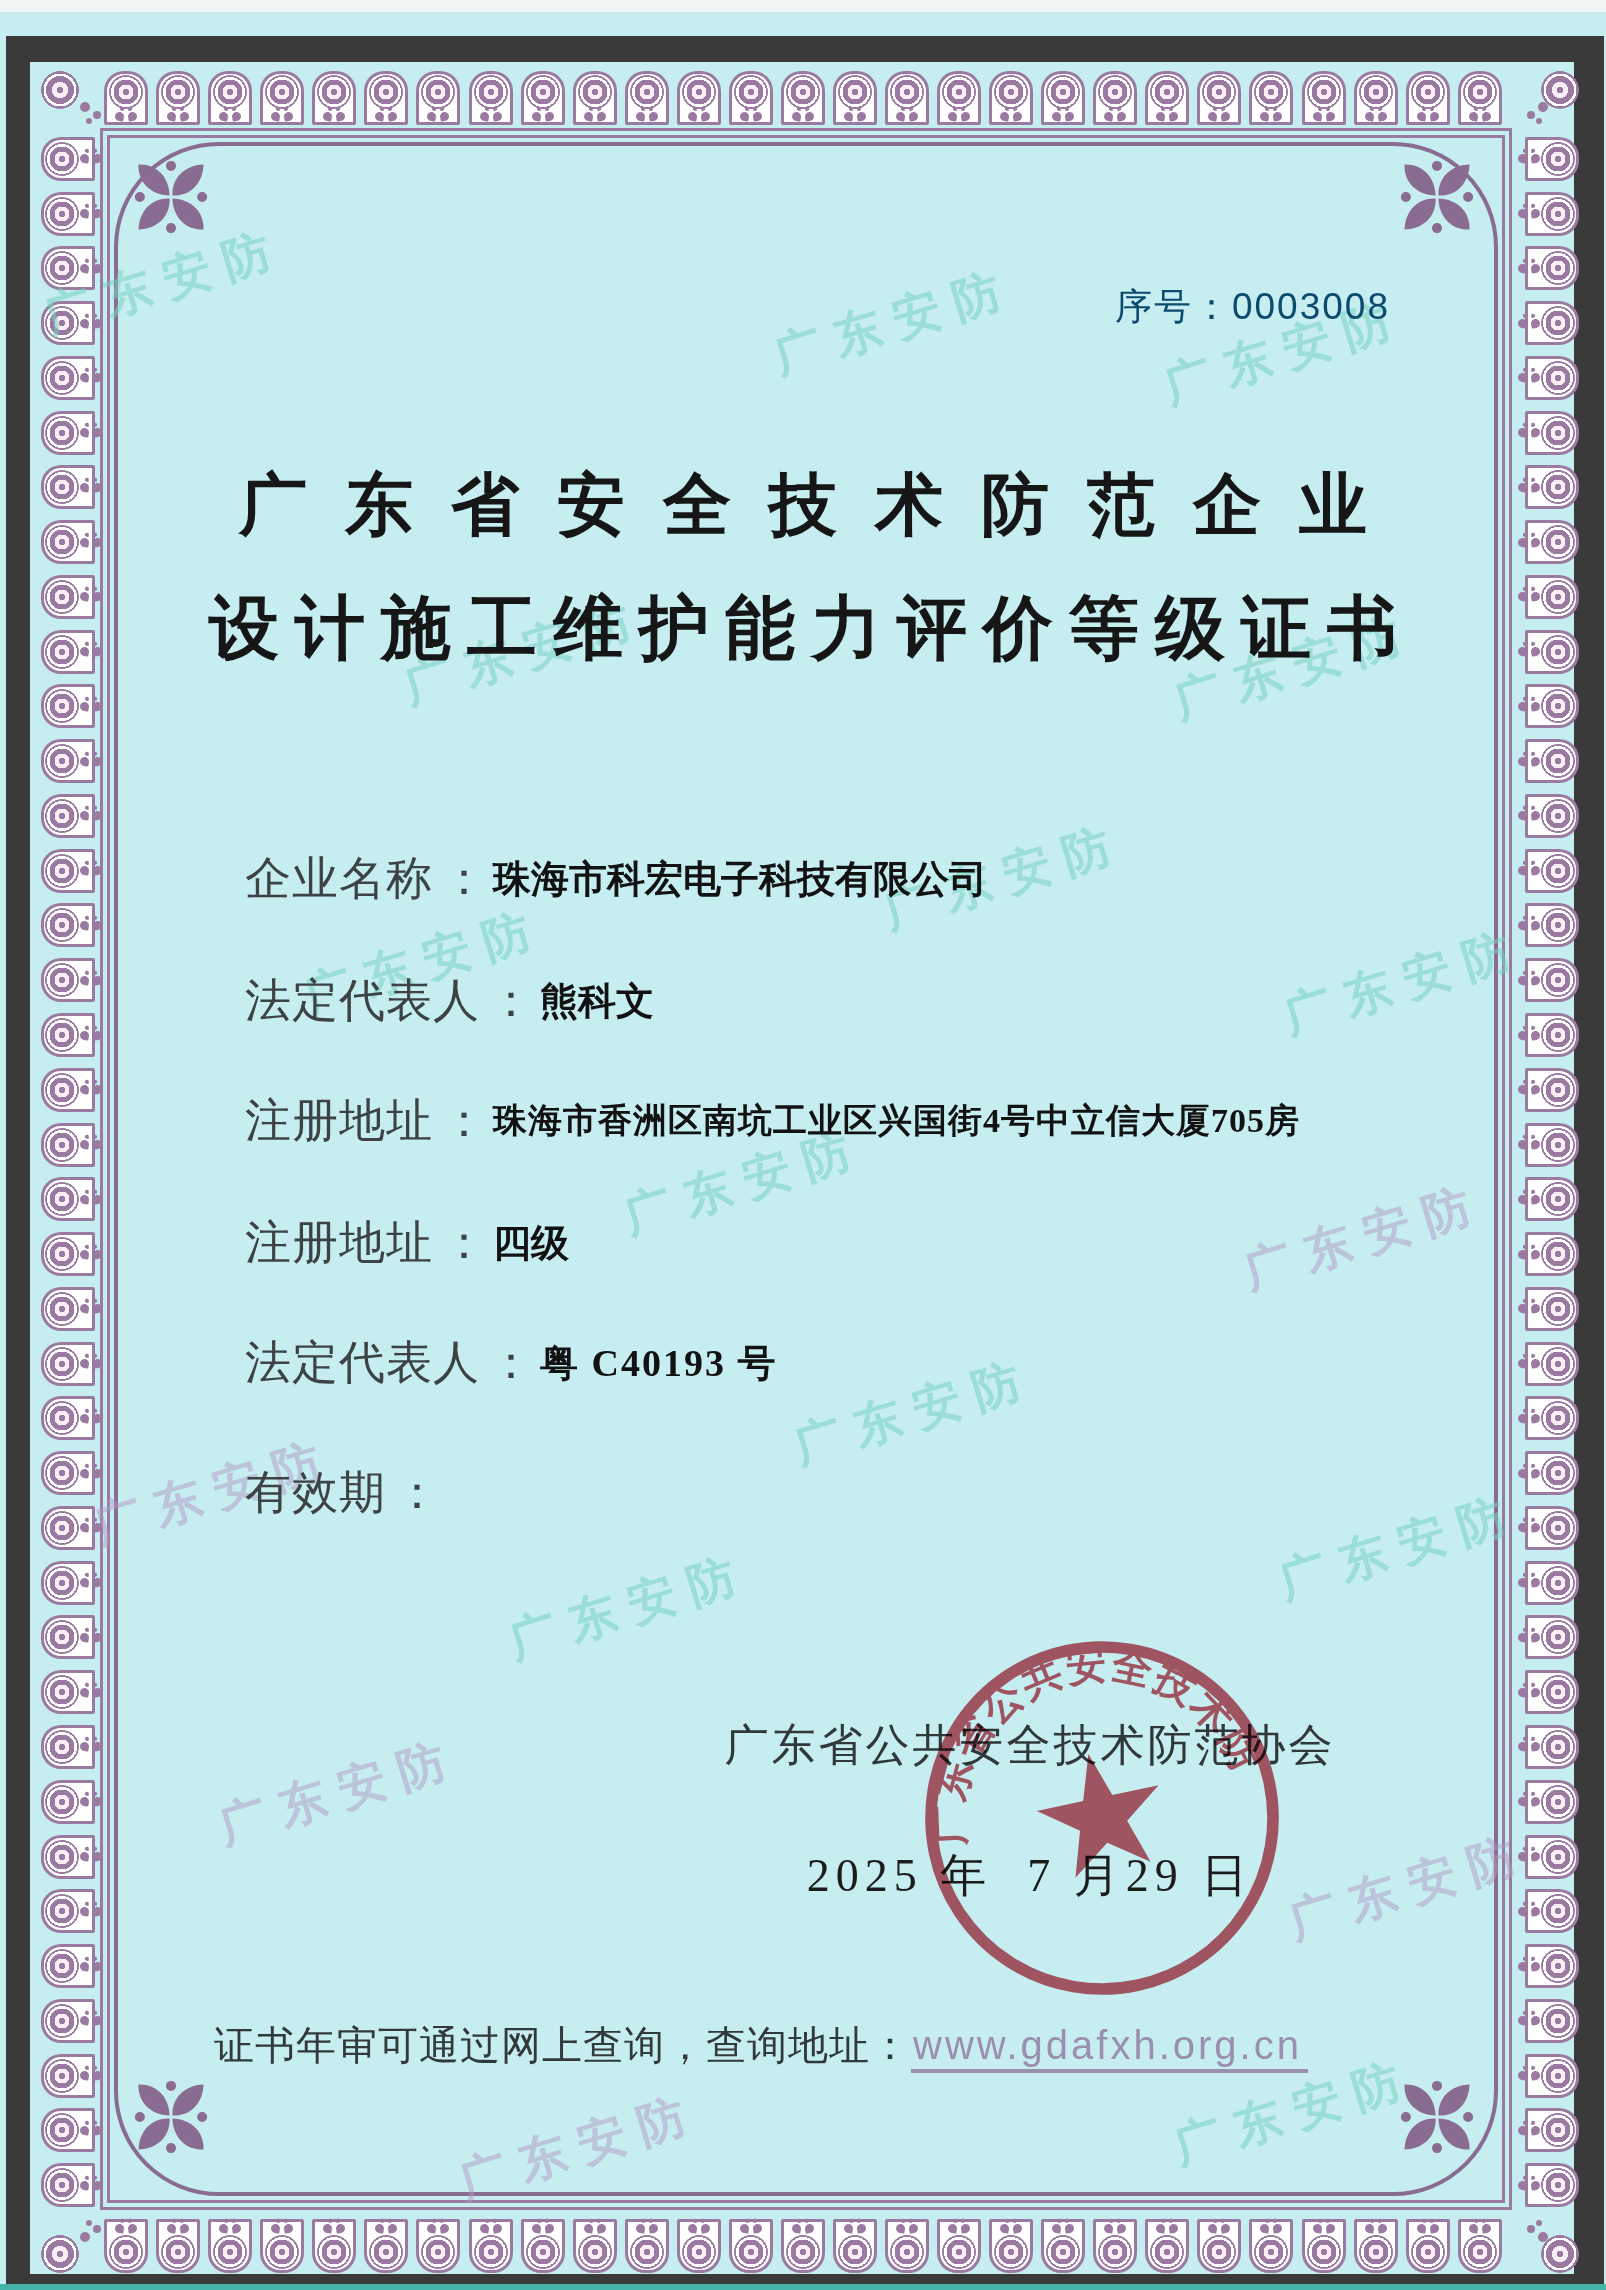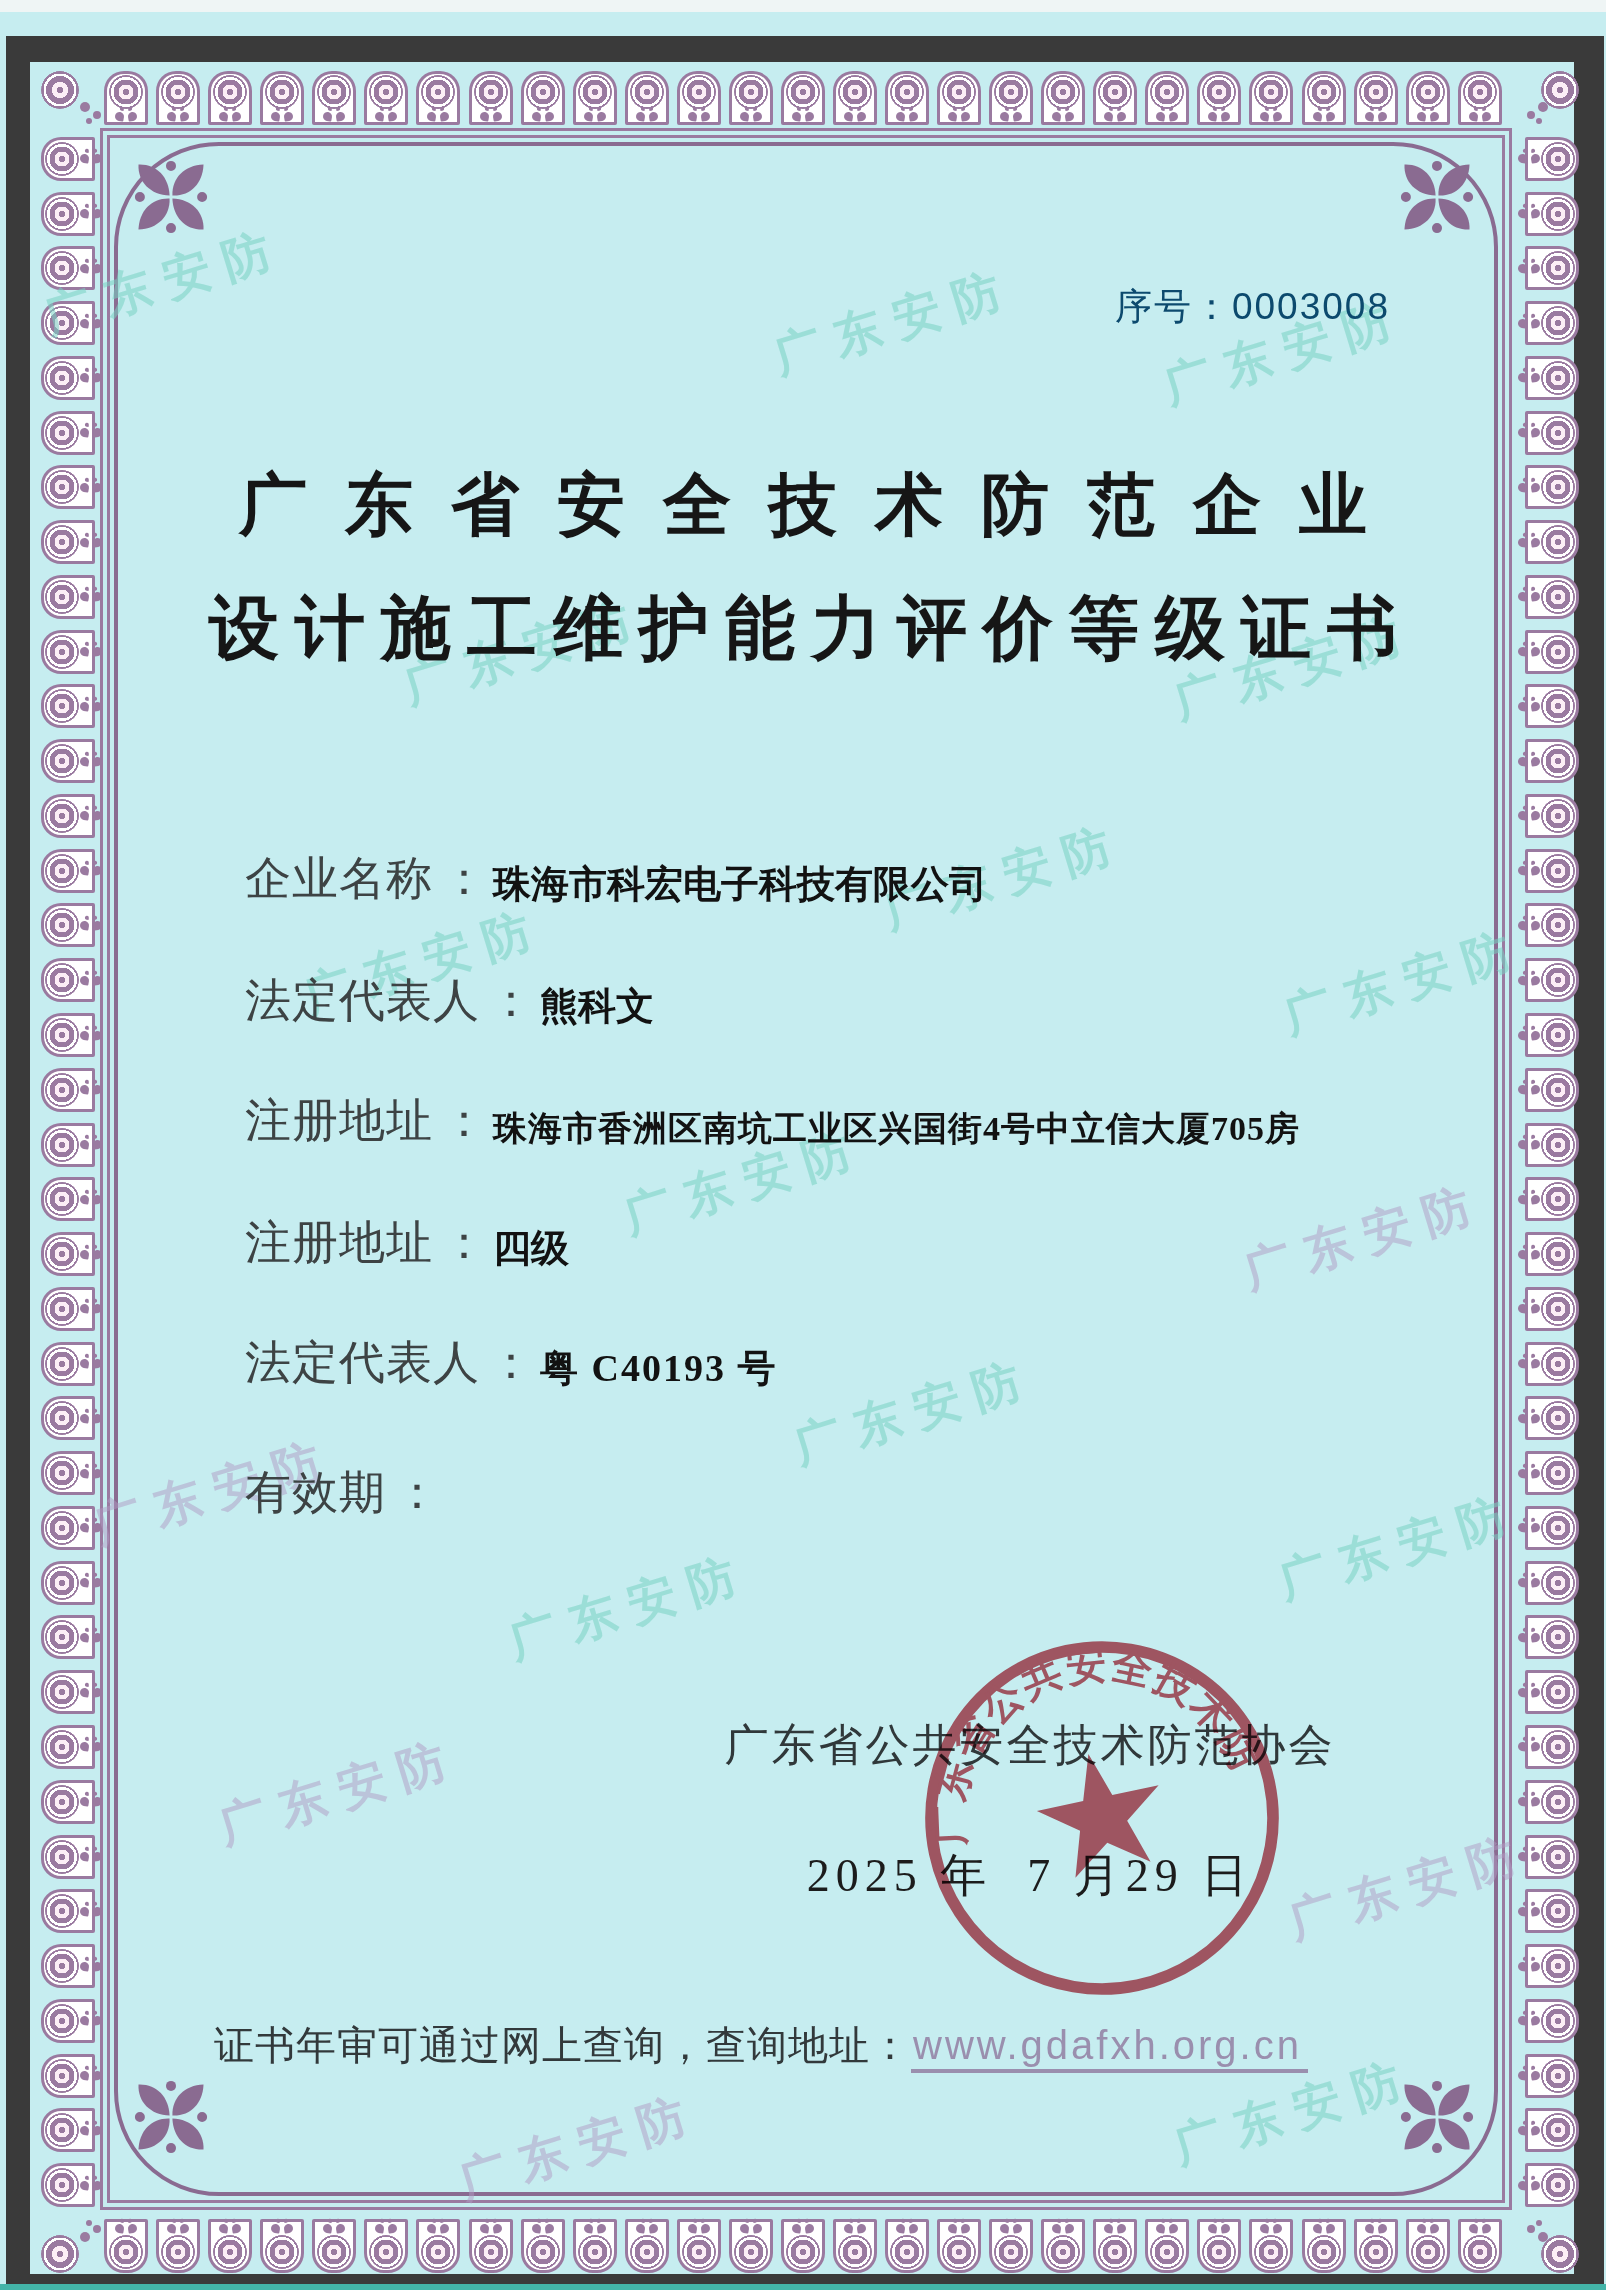--- a/index.html
+++ b/index.html
@@ -103,21 +103,21 @@
   }
   .title1{
     position:absolute;left:0;right:0;top:460px;text-align:center;
     font-size:68px;font-weight:900;letter-spacing:38px;text-indent:38px;color:#161616;
   }
   .title2{
     position:absolute;left:0;right:0;top:582px;text-align:center;
     font-size:70px;font-weight:900;letter-spacing:16px;text-indent:16px;color:#161616;
   }
   .rows{position:absolute;left:245px;top:848px;width:1130px}
-  .row{position:absolute;left:0;display:flex;align-items:flex-end;white-space:nowrap}
+  .row{position:absolute;left:0;display:flex;align-items:center;white-space:nowrap}
   .row .lab{font-size:46px;color:var(--label);letter-spacing:1px}
   .row .sep{font-size:46px;color:var(--label);margin:0 6px 0 8px}
   .row .val{font-size:38px;font-weight:bold;color:#121212}
   .row.r0{top:0}
   .row.r1{top:122px}
   .row.r2{top:242px}
   .row.r3{top:364px}
   .row.r4{top:484px}
   .row.r5{top:614px}
   .row.r2 .val{font-size:34px;font-family:Liberation Serif, serif;font-weight:bold;letter-spacing:1px}

